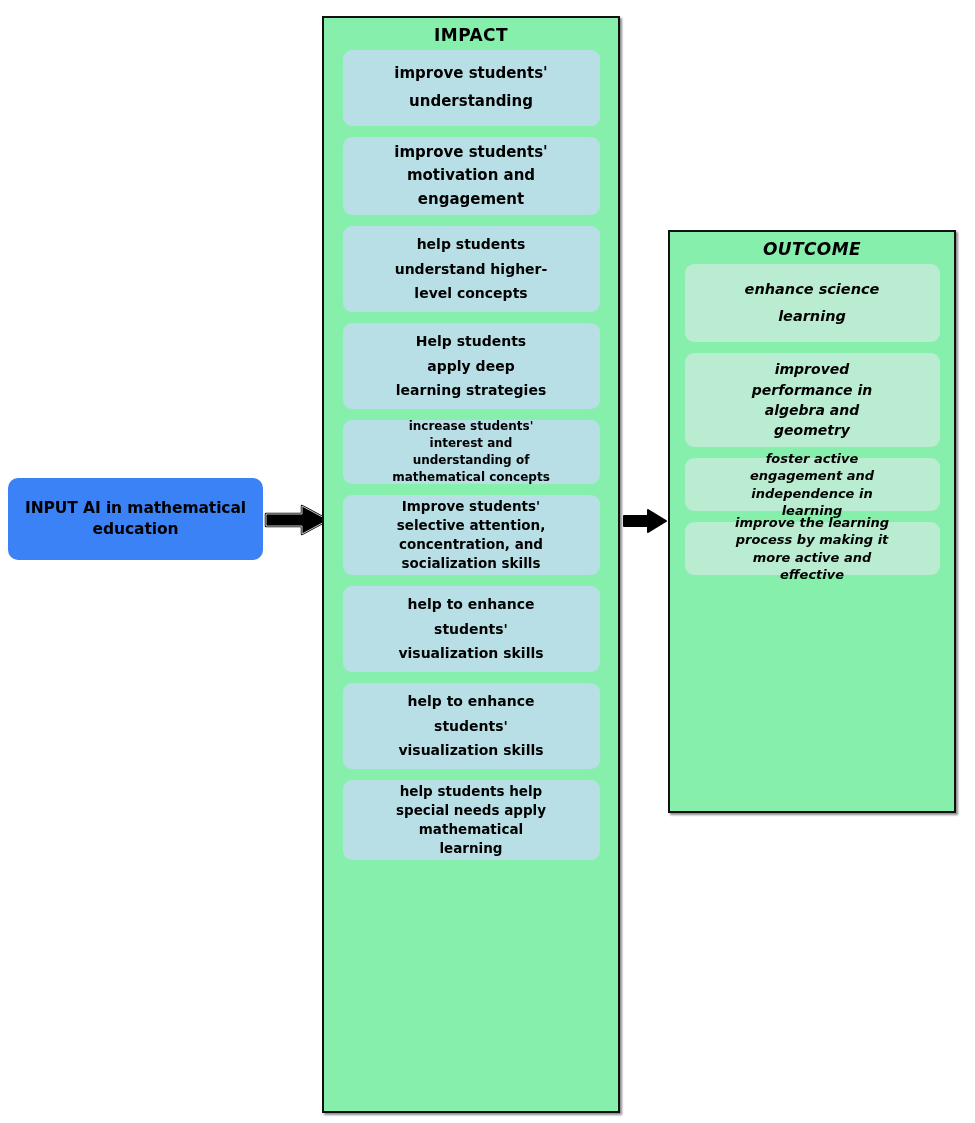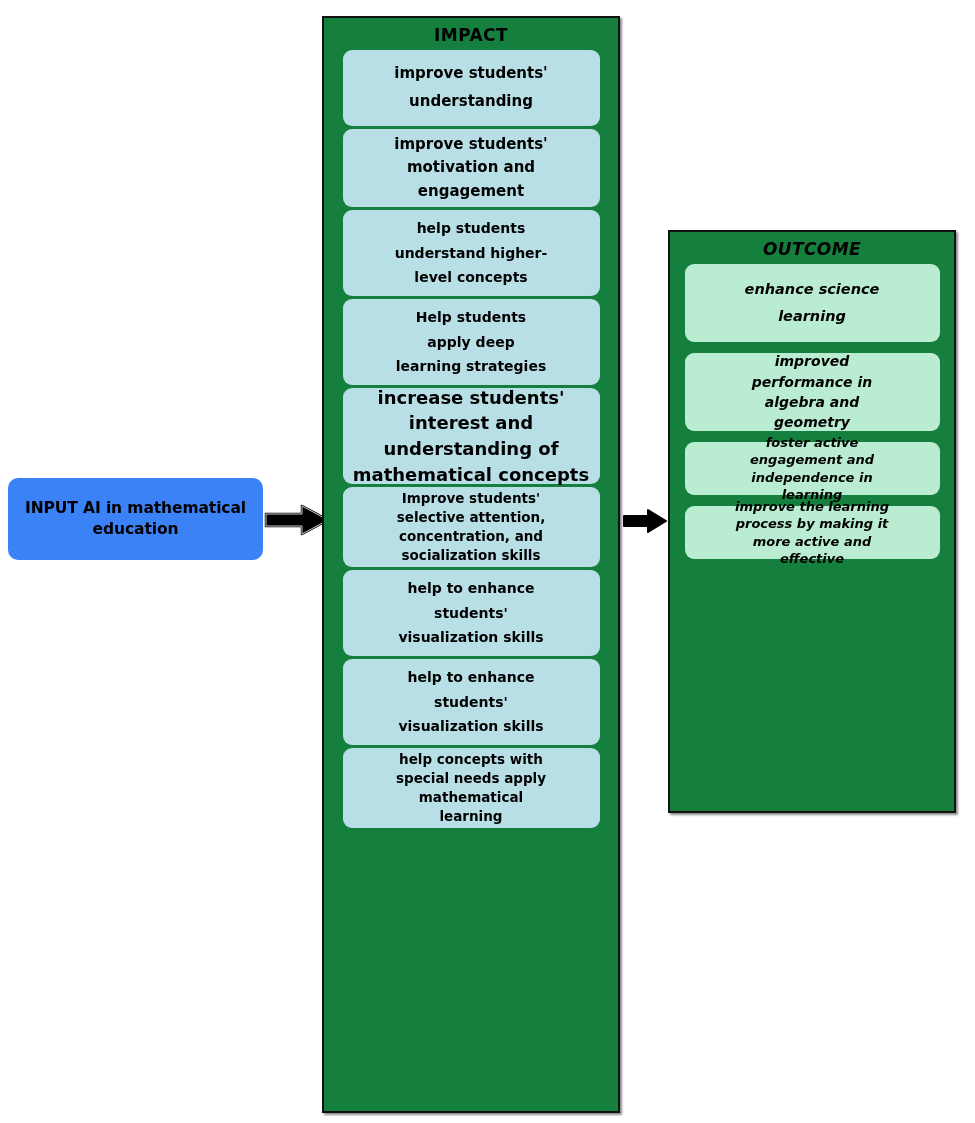--- a/index.html
+++ b/index.html
@@ -48,21 +48,21 @@
   }
 
   
   .arrow {
     position: absolute;
   }
 
   
   .column {
     position: absolute;
-    background: #15803d;
+    background: #86efac;
     border: 2.5px solid #111111;
     box-sizing: border-box;
     box-shadow: 2px 2px 2px rgba(0,0,0,0.45);
   }
   #impact-column {
     left: 322px;
     top: 16px;
     width: 298px;
     height: 1097px;
   }
@@ -104,39 +104,39 @@
   .node .ntxt {
     display: block;
     width: 100%;
     white-space: pre-line;
   }
 
   
   #impact-column .node {
     width: 257px;
     background: #b9dfe6;
-    margin-bottom: 3px;
+    margin-bottom: 11px;
   }
   
   #outcome-column .node {
     width: 255px;
     background: #b9ecd0;
     margin-bottom: 11px;
     justify-content: center;
   }
 
   
   .h-lines-2-lg { height: 76px; font-size: 15px; line-height: 1.85; }
   .h-lines-3-md { height: 78px; font-size: 15px; line-height: 1.55; }
-  .h-lines-4-sm { height: 96px; font-size: 18px; line-height: 1.42; }
+  .h-lines-4-sm { height: 64px; font-size: 12px; line-height: 1.42; }
   .h-lines-4-md { height: 80px; font-size: 13.5px; line-height: 1.42; }
   .h-lines-3-sp { height: 86px; font-size: 14px; line-height: 1.75; }
 
   .o-2-lg { height: 78px; font-size: 14.5px; line-height: 1.85; }
-  .o-3-md { height: 78px; font-size: 14px; line-height: 1.45; }
+  .o-3-md { height: 94px; font-size: 14px; line-height: 1.45; }
   .o-4-sm { height: 53px; font-size: 13px; line-height: 1.34; }
 </style>
 </head>
 <body>
 
 <div id="canvas">
 
   <div class="input-node">
     <div class="txt">INPUT
 AI in mathematical education</div>
@@ -193,21 +193,21 @@
         <span class="ntxt">help to enhance
 students'
 visualization skills</span>
       </div>
       <div class="node h-lines-3-sp">
         <span class="ntxt">help to enhance
 students'
 visualization skills</span>
       </div>
       <div class="node h-lines-4-md">
-        <span class="ntxt">help concepts with
+        <span class="ntxt">help students help
 special needs apply
 mathematical
 learning</span>
       </div>
     </div>
   </div>
 
   <div class="column" id="outcome-column">
     <div class="column-title">OUTCOME</div>
     <div class="node-list">

